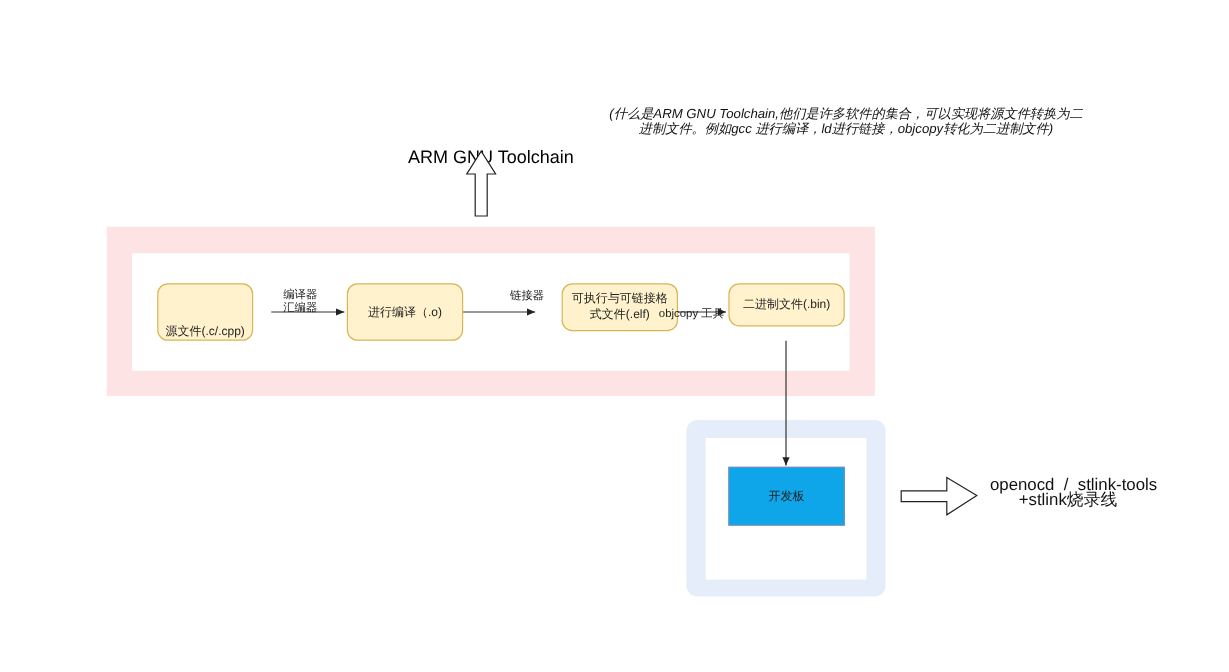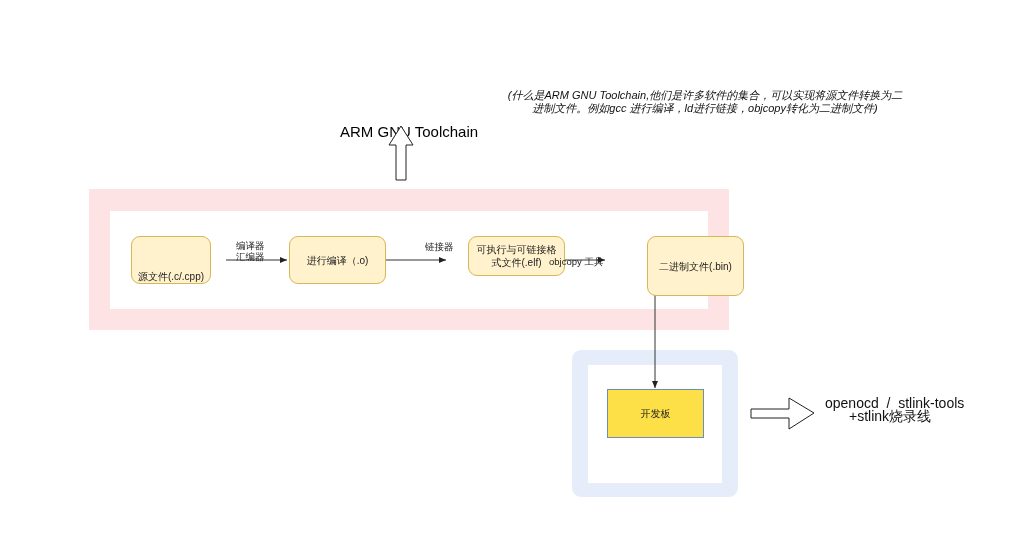--- a/index.html
+++ b/index.html
@@ -6,21 +6,21 @@
   body { width:1024px; height:560px; background:#ffffff; position:relative; overflow:hidden;
          font-family:"Liberation Sans","DejaVu Sans",sans-serif; color:#000; }
   .abs { position:absolute; }
   .pink-frame { left:89px; top:189px; width:640px; height:141px; background:#fde3e3; }
   .pink-inner { left:110px; top:211px; width:598px; height:98px; background:#ffffff; }
   .blue-frame { left:572px; top:350px; width:166px; height:147px; background:#e5edfb; border-radius:9px; }
   .blue-inner { left:588px; top:365px; width:134px; height:118px; background:#ffffff; }
   .node { position:absolute; background:#fff2cc; border:1px solid #d6b656; border-radius:9px;
           display:flex; align-items:center; justify-content:center; text-align:center;
           font-size:10px; line-height:13px; color:#222; box-sizing:border-box; padding:0 4px; }
-  .board { position:absolute; background:#fde047; border:1px solid #6c8ebf;
+  .board { position:absolute; background:#0ea5e9; border:1px solid #6c8ebf;
            display:flex; align-items:center; justify-content:center; font-size:10px; color:#222; box-sizing:border-box; }
   .edge-label { position:absolute; font-size:9.5px; line-height:11px; color:#222; text-align:center; white-space:nowrap; }
   .title { position:absolute; font-size:15px; color:#000; white-space:nowrap; }
   .note { position:absolute; font-size:11px; line-height:13px; text-align:center; color:#111; }
   .tools { position:absolute; font-size:14px; line-height:13px; text-align:center; color:#111; white-space:nowrap; }
   svg.overlay { position:absolute; left:0; top:0; }
 </style>
 </head>
 <body>
 
@@ -51,21 +51,21 @@
 
 <div class="node" style="left:131px; top:236px; width:80px; height:48px;align-items:flex-end;">
   <span>源文件(.c/.cpp)</span>
 </div>
 <div class="node" style="left:289px; top:236px; width:97px; height:48px;">
   <span>进行编译（.o)</span>
 </div>
 <div class="node" style="left:468px; top:236px; width:97px; height:40px;">
   <span>可执行与可链接格式文件(.elf)</span>
 </div>
-<div class="node" style="left:607px; top:236px; width:97px; height:60px;margin-left:40px;">
+<div class="node" style="left:607px; top:236px; width:97px; height:36px;">
   <span>二进制文件(.bin)</span>
 </div>
 
 <div class="edge-label" style="left:236px; top:228px;margin-top:12px;">
   <div>编译器</div>
   <div>汇编器</div>
 </div>
 <div class="edge-label" style="left:425px; top:241px;">链接器</div>
 <div class="edge-label" style="left:549px; top:256px;">objcopy 工具</div>
 

